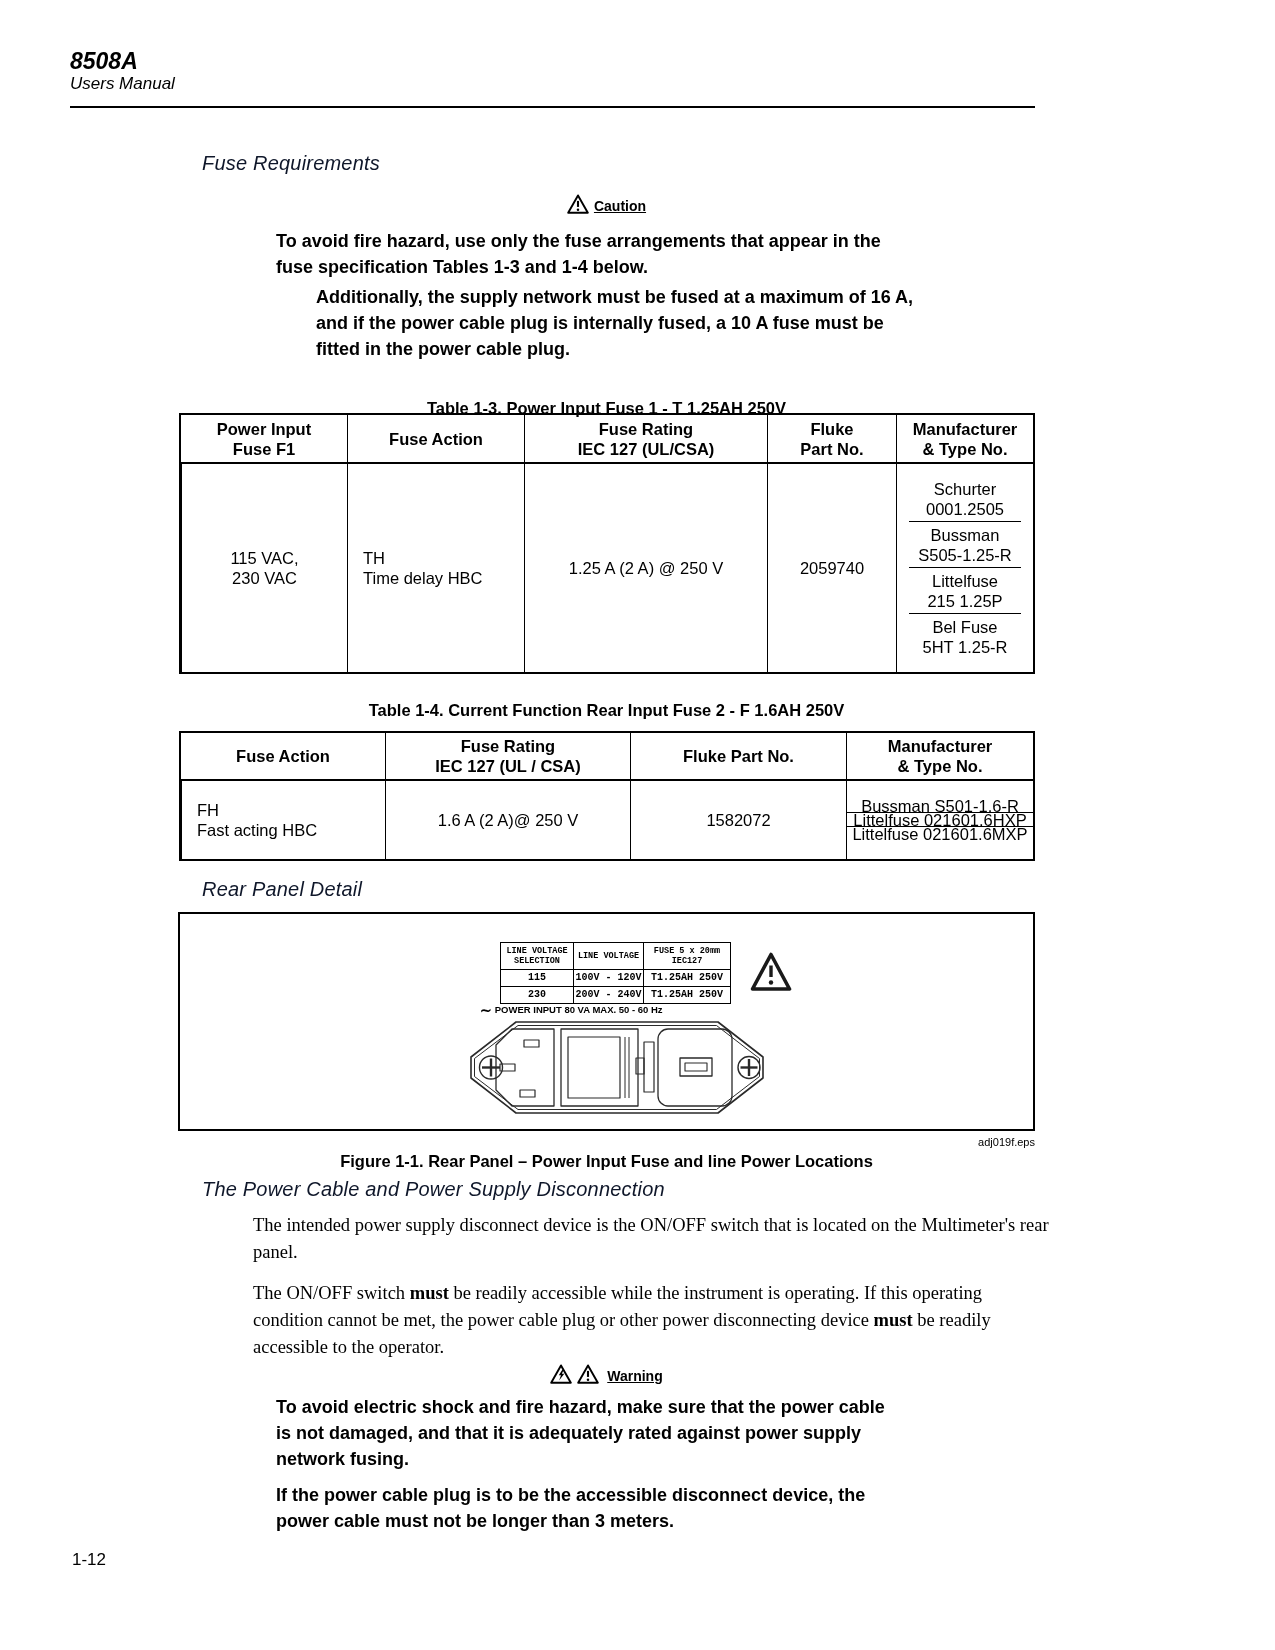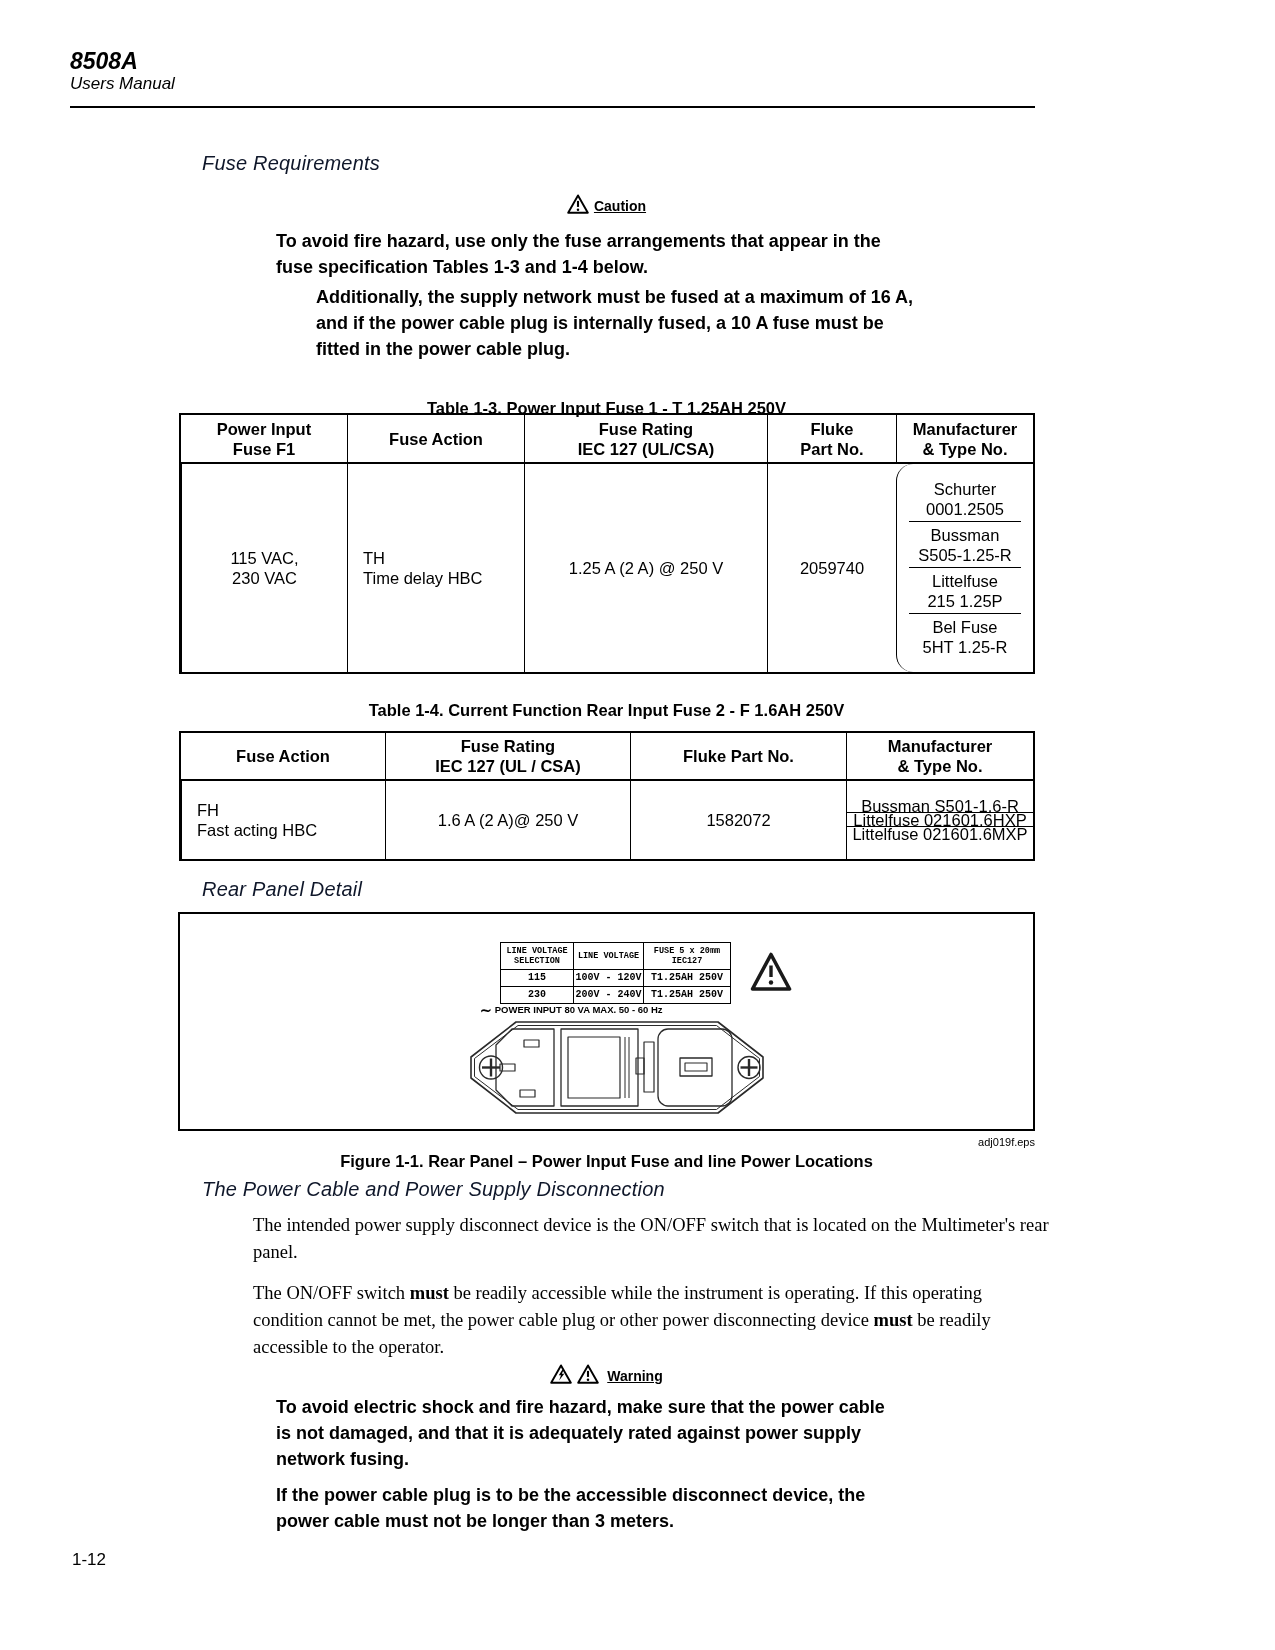--- a/index.html
+++ b/index.html
@@ -125,21 +125,21 @@
 Part No.</div>
     <div class="c th pre">Manufacturer
 &amp; Type No.</div>
 
     <div class="c bc pre">115 VAC,
 230 VAC</div>
     <div class="c bc pre left">TH
 Time delay HBC</div>
     <div class="c bc">1.25 A (2 A) @ 250 V</div>
     <div class="c bc">2059740</div>
-    <div class="c bc mstack" style="padding:12px; align-items:stretch;border-radius:17px;">
+    <div class="c bc mstack" style="padding:12px; align-items:stretch;">
       <div class="pre">Schurter
 0001.2505</div>
       <div class="pre">Bussman
 S505-1.25-R</div>
       <div class="pre">Littelfuse
 215 1.25P</div>
       <div class="pre">Bel Fuse
 5HT 1.25-R</div>
     </div>
   </div>

